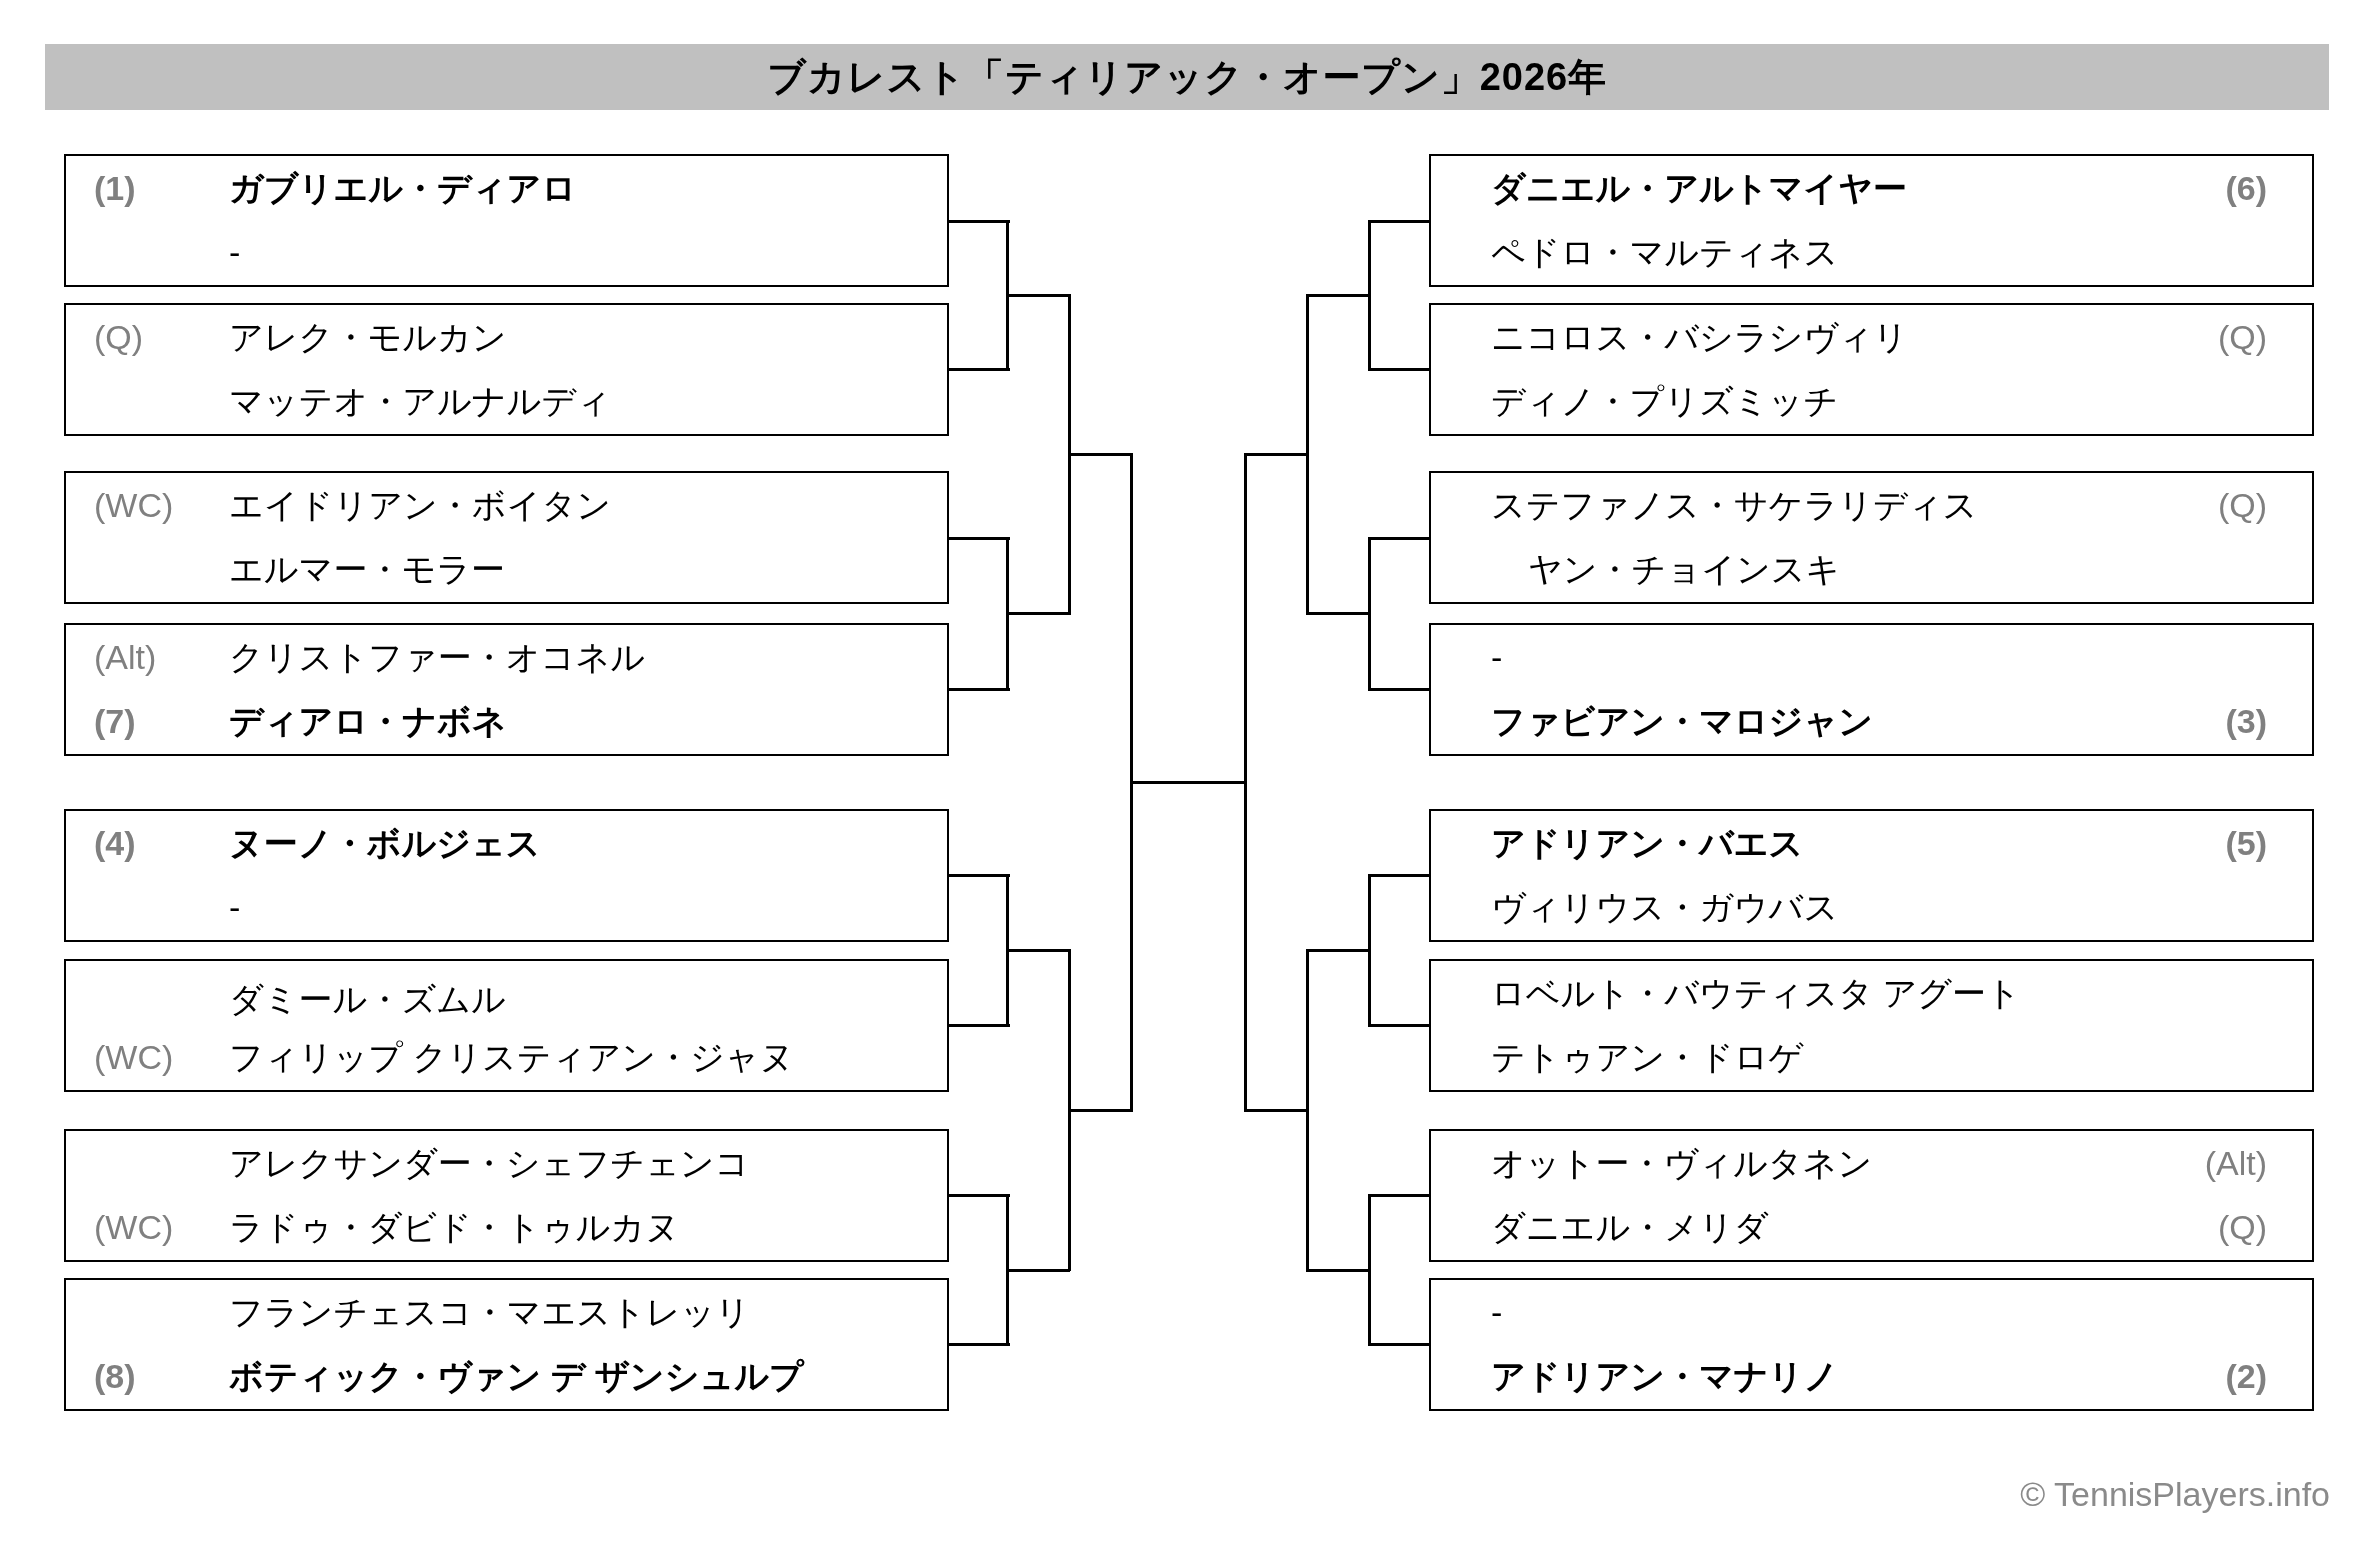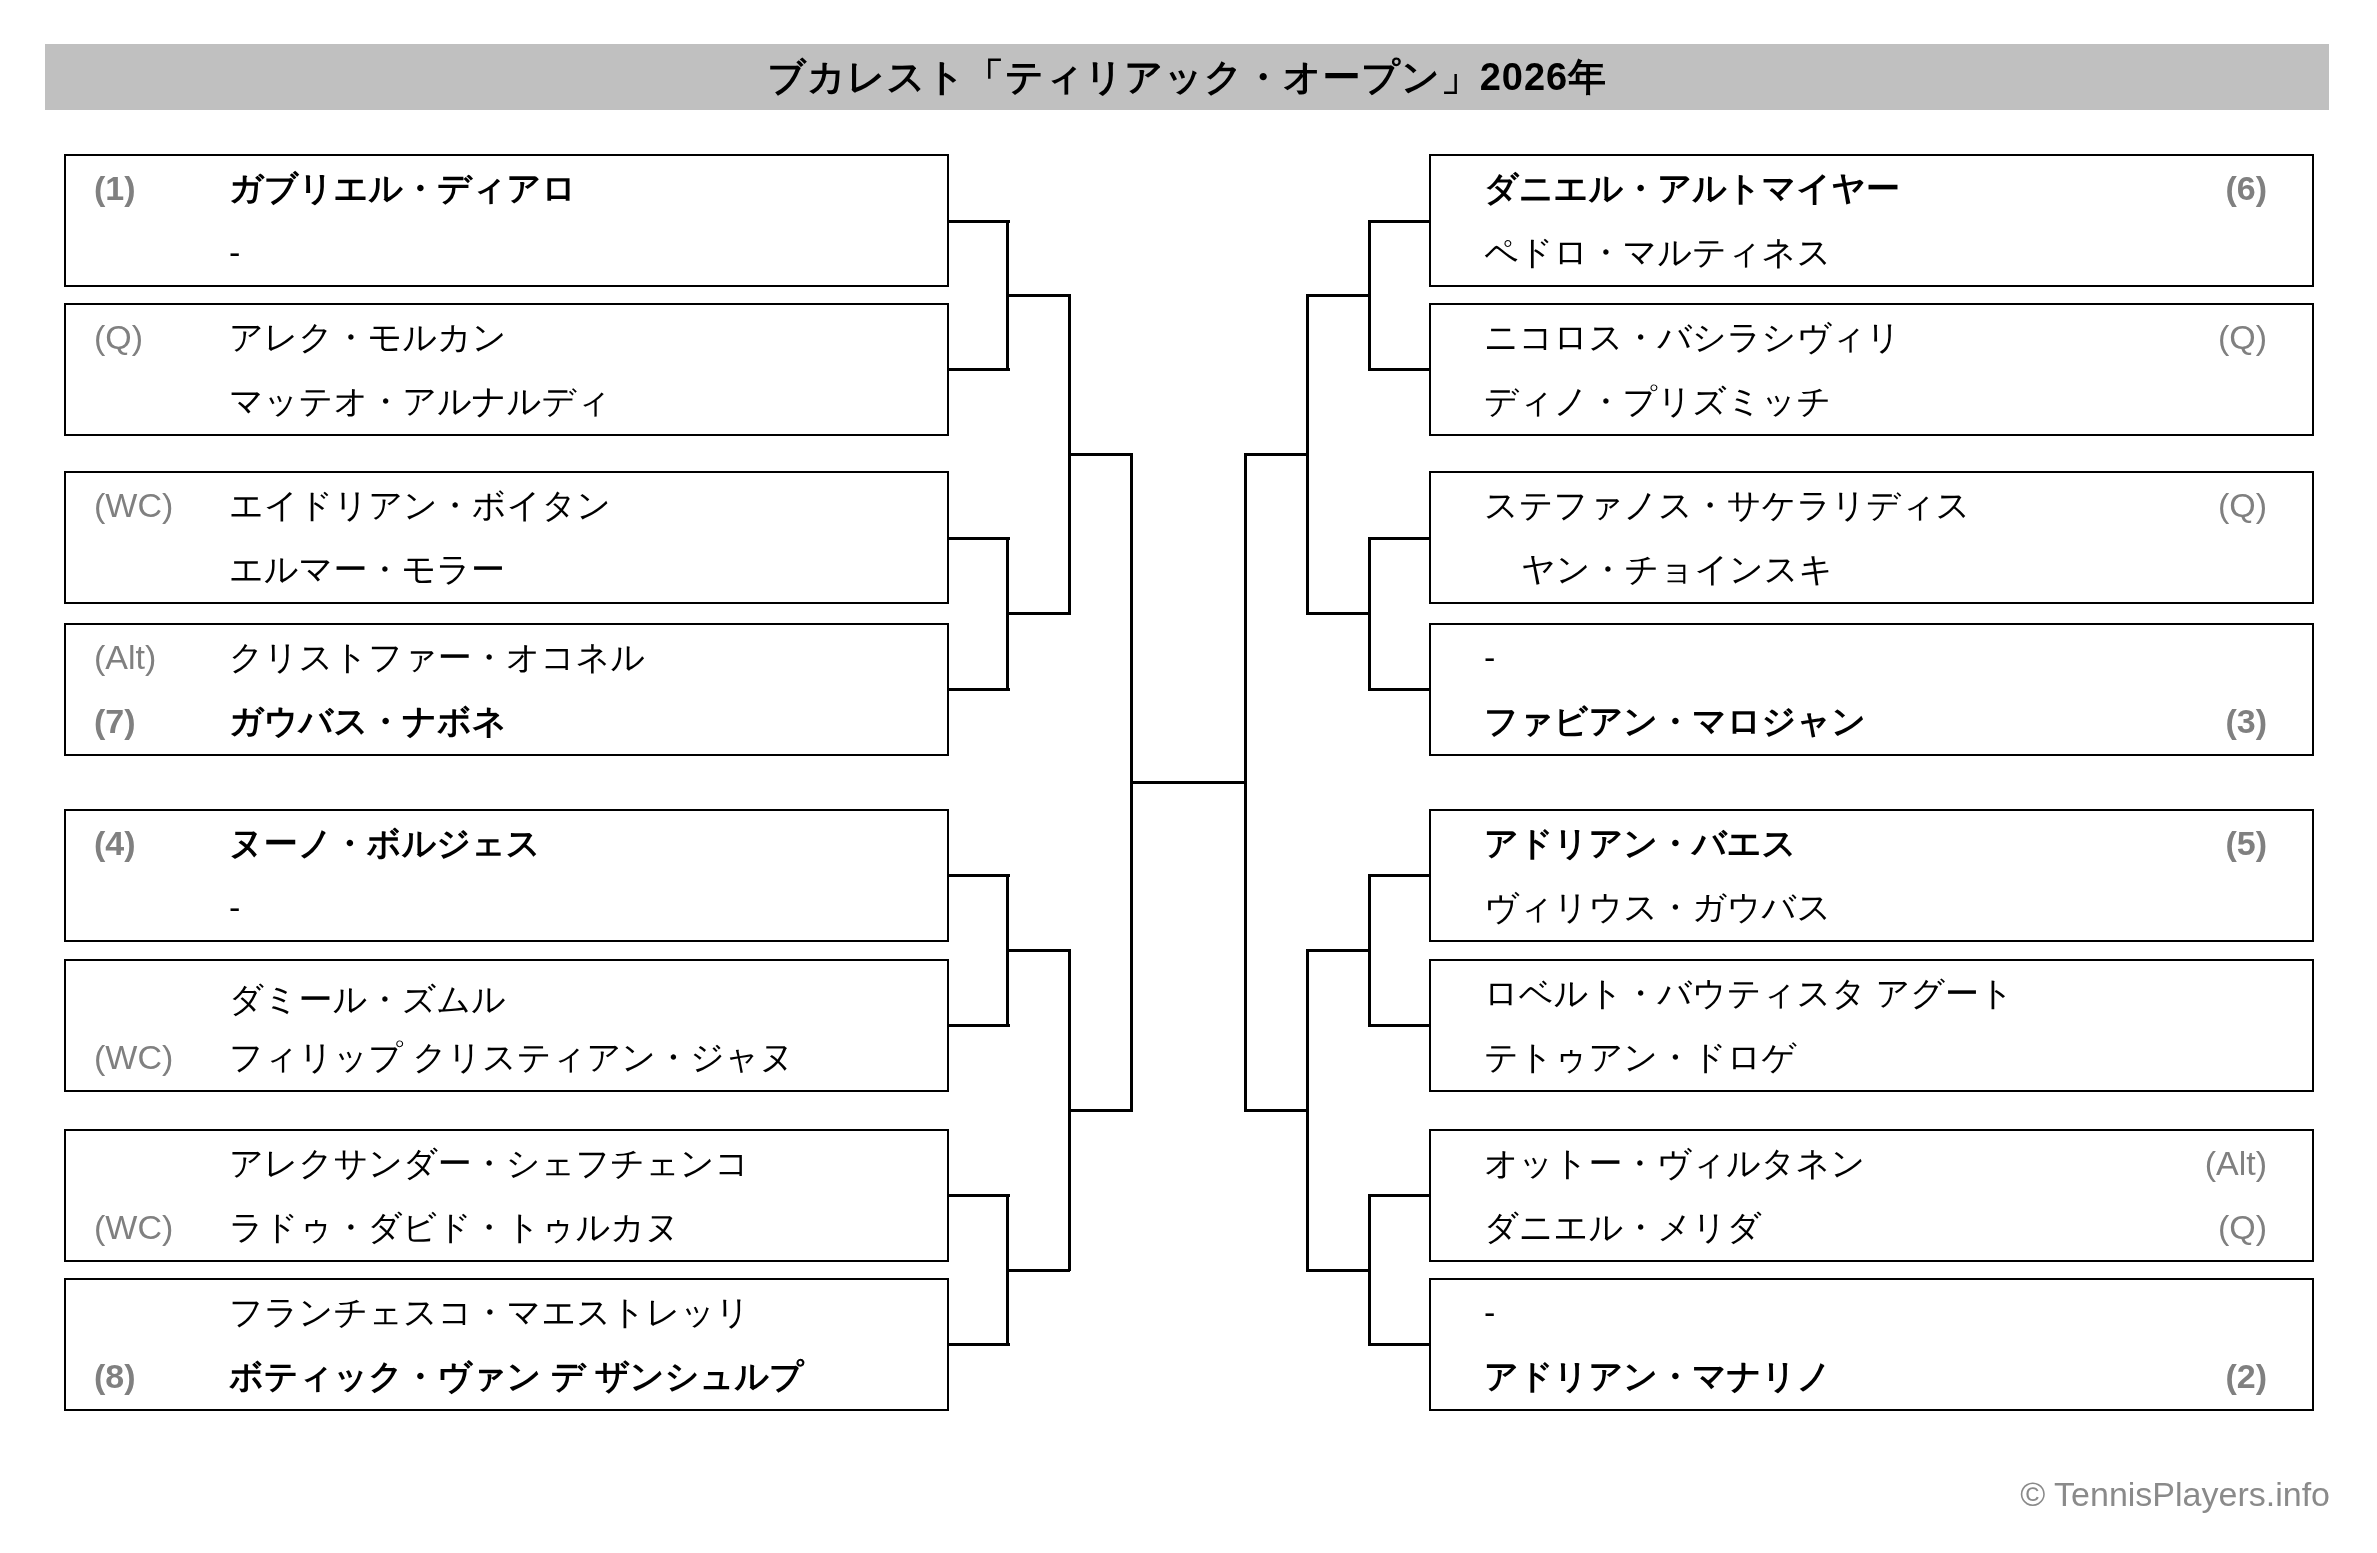--- a/index.html
+++ b/index.html
@@ -9,21 +9,21 @@
     background:var(--title-bg,#c0c0c0);display:flex;align-items:center;justify-content:center;}
   .title-text{font-size:38px;font-weight:bold;color:#000;letter-spacing:0.9px;}
   .match-box{position:absolute;width:885px;height:133px;box-sizing:border-box;
     border:2.8px solid var(--line,#000);background:#fff;}
   .player-row{position:absolute;left:0;right:0;height:61px;line-height:61px;font-size:34px;color:#000;}
   .seed{position:absolute;color:var(--seed,#808080);font-weight:normal;}
   .pname{position:absolute;color:#000;font-weight:normal;white-space:nowrap;}
   .b{font-weight:bold;}
   .row-left .seed{left:28px;}
   .row-left .pname{left:163px;}
-  .row-right .pname{left:53px;}
+  .row-right .pname{left:60px;}
   .row-right .seed{right:45px;}
   .bl{position:absolute;background:var(--line,#000);}
   .footer{position:absolute;right:59px;top:1473px;height:42px;line-height:42px;
     font-size:34px;color:var(--footer,#8a8a8a);}
 </style>
 </head>
 <body>
 
 <div id="canvas">
   <div class="title-bar">
@@ -60,21 +60,21 @@
           <div class="pname">エルマー・モラー</div>
         </div>
       </div>
       <div class="match-box" style="left: 64px; top: 623px;">
         <div class="player-row row-left" style="top: 1.9px;">
           <div class="seed">(Alt)</div>
           <div class="pname">クリストファー・オコネル</div>
         </div>
         <div class="player-row row-left" style="top: 66px;">
           <div class="seed b">(7)</div>
-          <div class="pname b">ガウバス・ナボネ</div>
+          <div class="pname b">ディアロ・ナボネ</div>
         </div>
       </div>
       <div class="match-box" style="left: 64px; top: 809px;">
         <div class="player-row row-left" style="top: 1.9px;">
           <div class="seed b">(4)</div>
           <div class="pname b">ヌーノ・ボルジェス</div>
         </div>
         <div class="player-row row-left" style="top: 66px;">
           <div class="seed"></div>
           <div class="pname">-</div>

